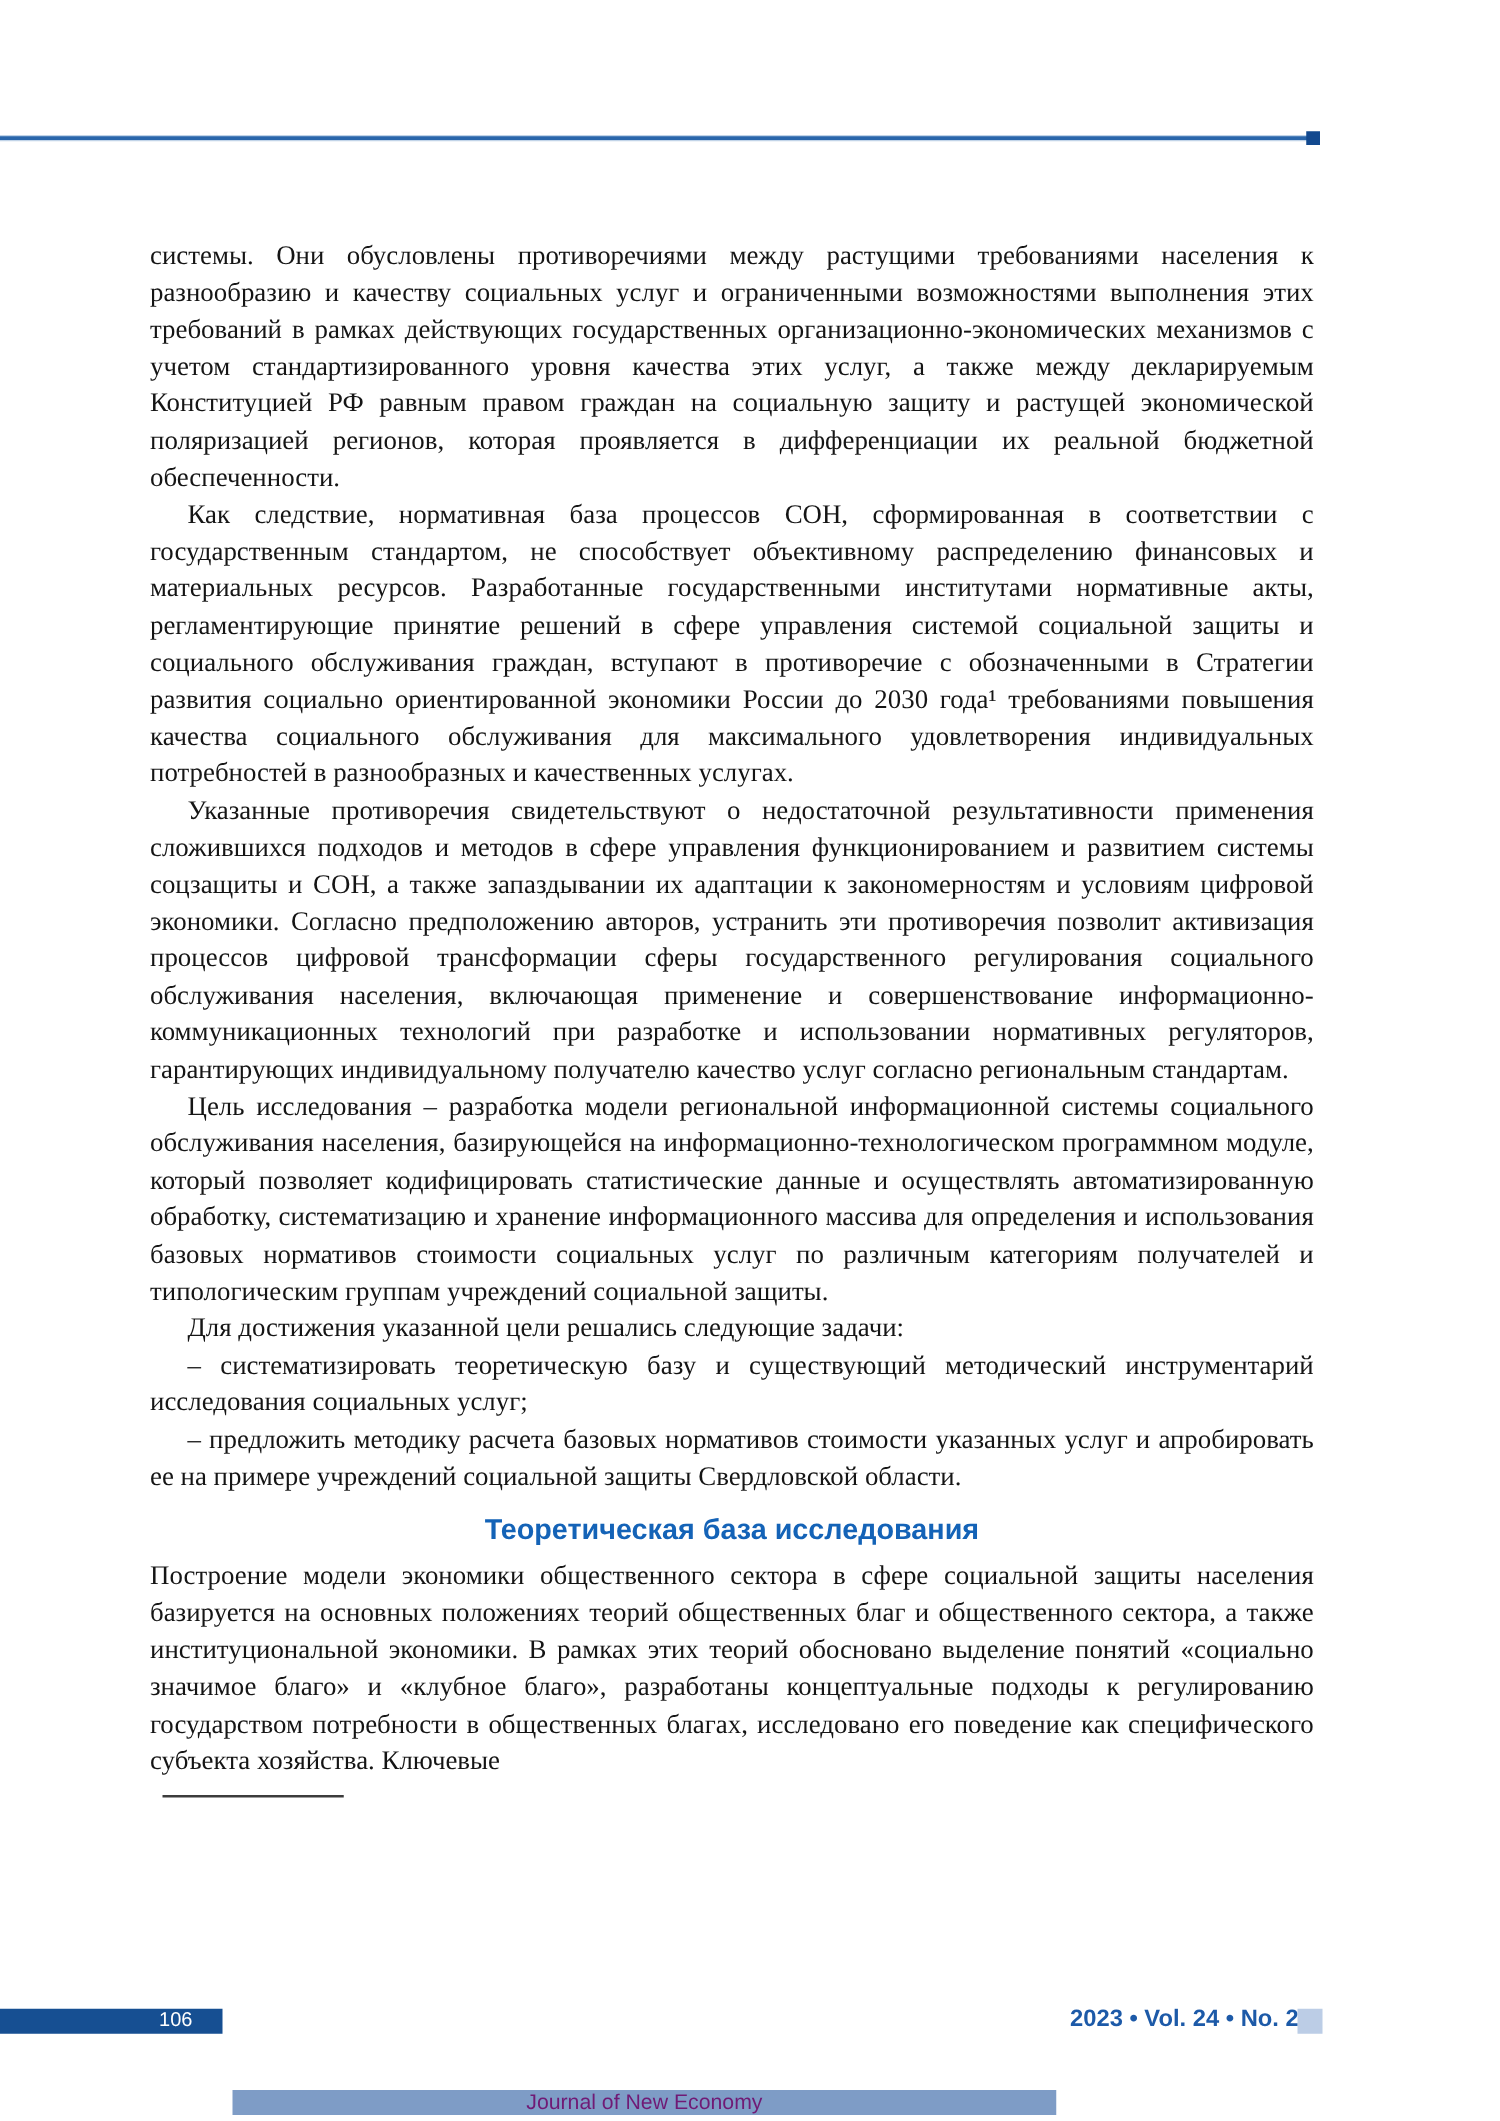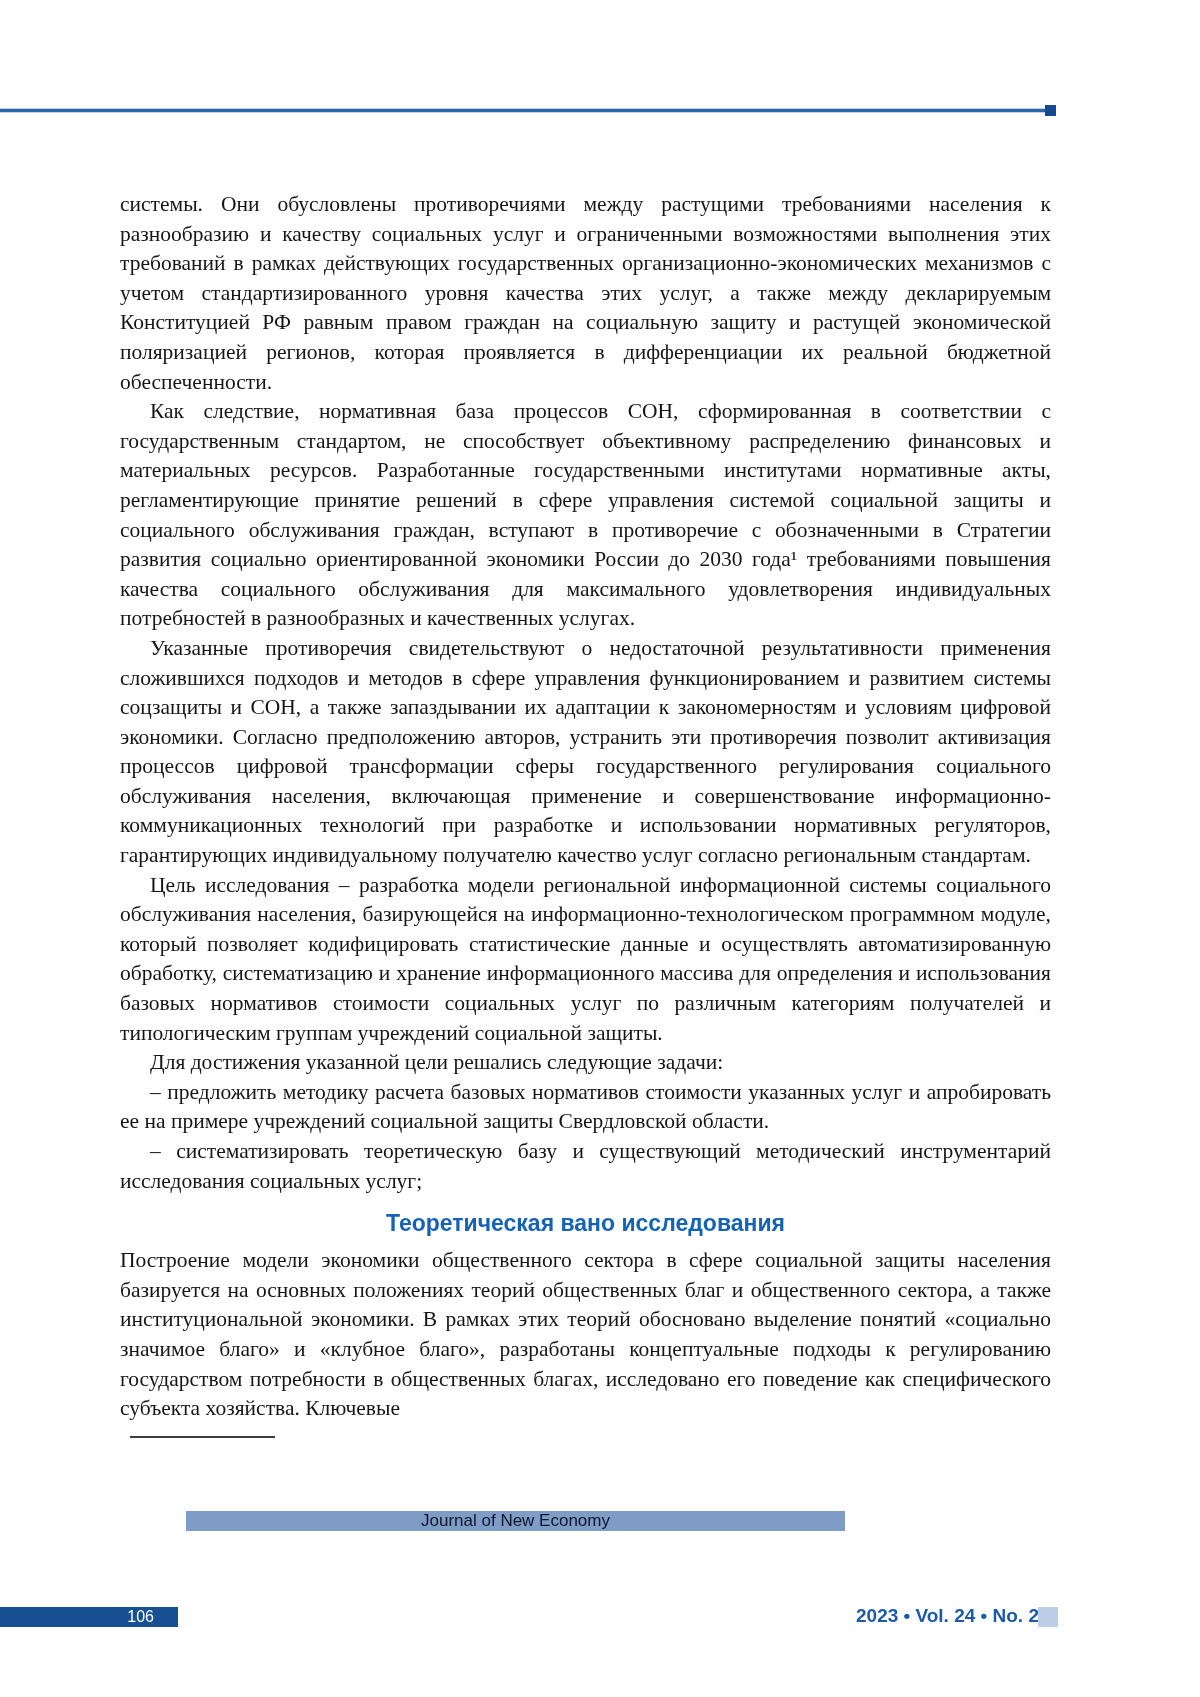--- a/index.html
+++ b/index.html
@@ -61,22 +61,22 @@
 
   
   .footer-pagenum-bar{
     position:absolute;left:0;top:1607px;width:178px;height:20px;
     background:#164f92;color:#ffffff;
     font-family:"Liberation Sans", sans-serif;
     font-size:16px;line-height:20px;
     text-align:right;box-sizing:border-box;padding-right:24px;
   }
   .footer-journal-bar{
-    position:absolute;left:186px;top:1511px;width:659px;height:20px;
-    background:#7e9cc6;color:#0f172a;
+    position:absolute;left:186px;top:1672px;width:659px;height:20px;
+    background:#7e9cc6;color:#701a75;
     font-family:"Liberation Sans", sans-serif;
     font-size:17px;line-height:20px;
     text-align:center;
   }
   .footer-issue{
     position:absolute;left:856px;top:1604px;width:180px;height:24px;
     font-family:"Liberation Sans", sans-serif;
     font-size:19px;line-height:24px;font-weight:700;
     color:#1d5aa8;white-space:nowrap;
   }
@@ -92,24 +92,24 @@
 
   <div class="header-rule"></div>
   <div class="header-rule-square"></div>
 
   <main class="content">
     <p class="para">системы. Они обусловлены противоречиями между растущими требованиями населе­ния к разнообразию и качеству социальных услуг и ограниченными возможностями выполнения этих требований в рамках действующих государственных организационно-экономических механизмов с учетом стандартизированного уровня качества этих услуг, а также между декларируемым Конституцией РФ равным правом граждан на социаль­ную защиту и растущей экономической поляризацией регионов, которая проявляется в дифференциации их реальной бюджетной обеспеченности.</p>
     <p class="para indent">Как следствие, нормативная база процессов СОН, сформированная в соответствии с государственным стандартом, не способствует объективному распределению финан­совых и материальных ресурсов. Разработанные государственными институтами нор­мативные акты, регламентирующие принятие решений в сфере управления системой социальной защиты и социального обслуживания граждан, вступают в противоречие с обозначенными в Стратегии развития социально ориентированной экономики России до 2030 года¹ требованиями повышения качества социального обслуживания для мак­симального удовлетворения индивидуальных потребностей в разнообразных и качест­венных услугах.</p>
     <p class="para indent">Указанные противоречия свидетельствуют о недостаточной результативности при­менения сложившихся подходов и методов в сфере управления функционированием и развитием системы соцзащиты и СОН, а также запаздывании их адаптации к закономер­ностям и условиям цифровой экономики. Согласно предположению авторов, устранить эти противоречия позволит активизация процессов цифровой трансформации сферы государственного регулирования социального обслуживания населения, включающая применение и совершенствование информационно-коммуникационных технологий при разработке и использовании нормативных регуляторов, гарантирующих индивидуаль­ному получателю качество услуг согласно региональным стандартам.</p>
     <p class="para indent">Цель исследования – разработка модели региональной информационной системы социального обслуживания населения, базирующейся на информационно-технологиче­ском программном модуле, который позволяет кодифицировать статистические данные и осуществлять автоматизированную обработку, систематизацию и хранение инфор­мационного массива для определения и использования базовых нормативов стоимости социальных услуг по различным категориям получателей и типологическим группам учреждений социальной защиты.</p>
     <p class="para indent">Для достижения указанной цели решались следующие задачи:</p>
+    <p class="para indent">– систематизировать теоретическую базу и существующий методический инструмен­тарий исследования социальных услуг;</p>
     <p class="para indent">– предложить методику расчета базовых нормативов стоимости указанных услуг и апробировать ее на примере учреждений социальной защиты Свердловской области.</p>
-    <p class="para indent">– систематизировать теоретическую базу и существующий методический инструмен­тарий исследования социальных услуг;</p>
 
-    <h2 class="section-heading">Теоретическая вано исследования</h2>
+    <h2 class="section-heading">Теоретическая база исследования</h2>
 
     <p class="para">Построение модели экономики общественного сектора в сфере социальной защиты населения базируется на основных положениях теорий общественных благ и общест­венного сектора, а также институциональной экономики. В рамках этих теорий обосно­вано выделение понятий «социально значимое благо» и «клубное благо», разработаны концептуальные подходы к регулированию государством потребности в общественных благах, исследовано его поведение как специфического субъекта хозяйства. Ключевые</p>
 
     <div class="footnote-rule"></div>
   </main>
 
   <div class="footer-pagenum-bar">
     <span>106</span>
   </div>
   <div class="footer-journal-bar">

